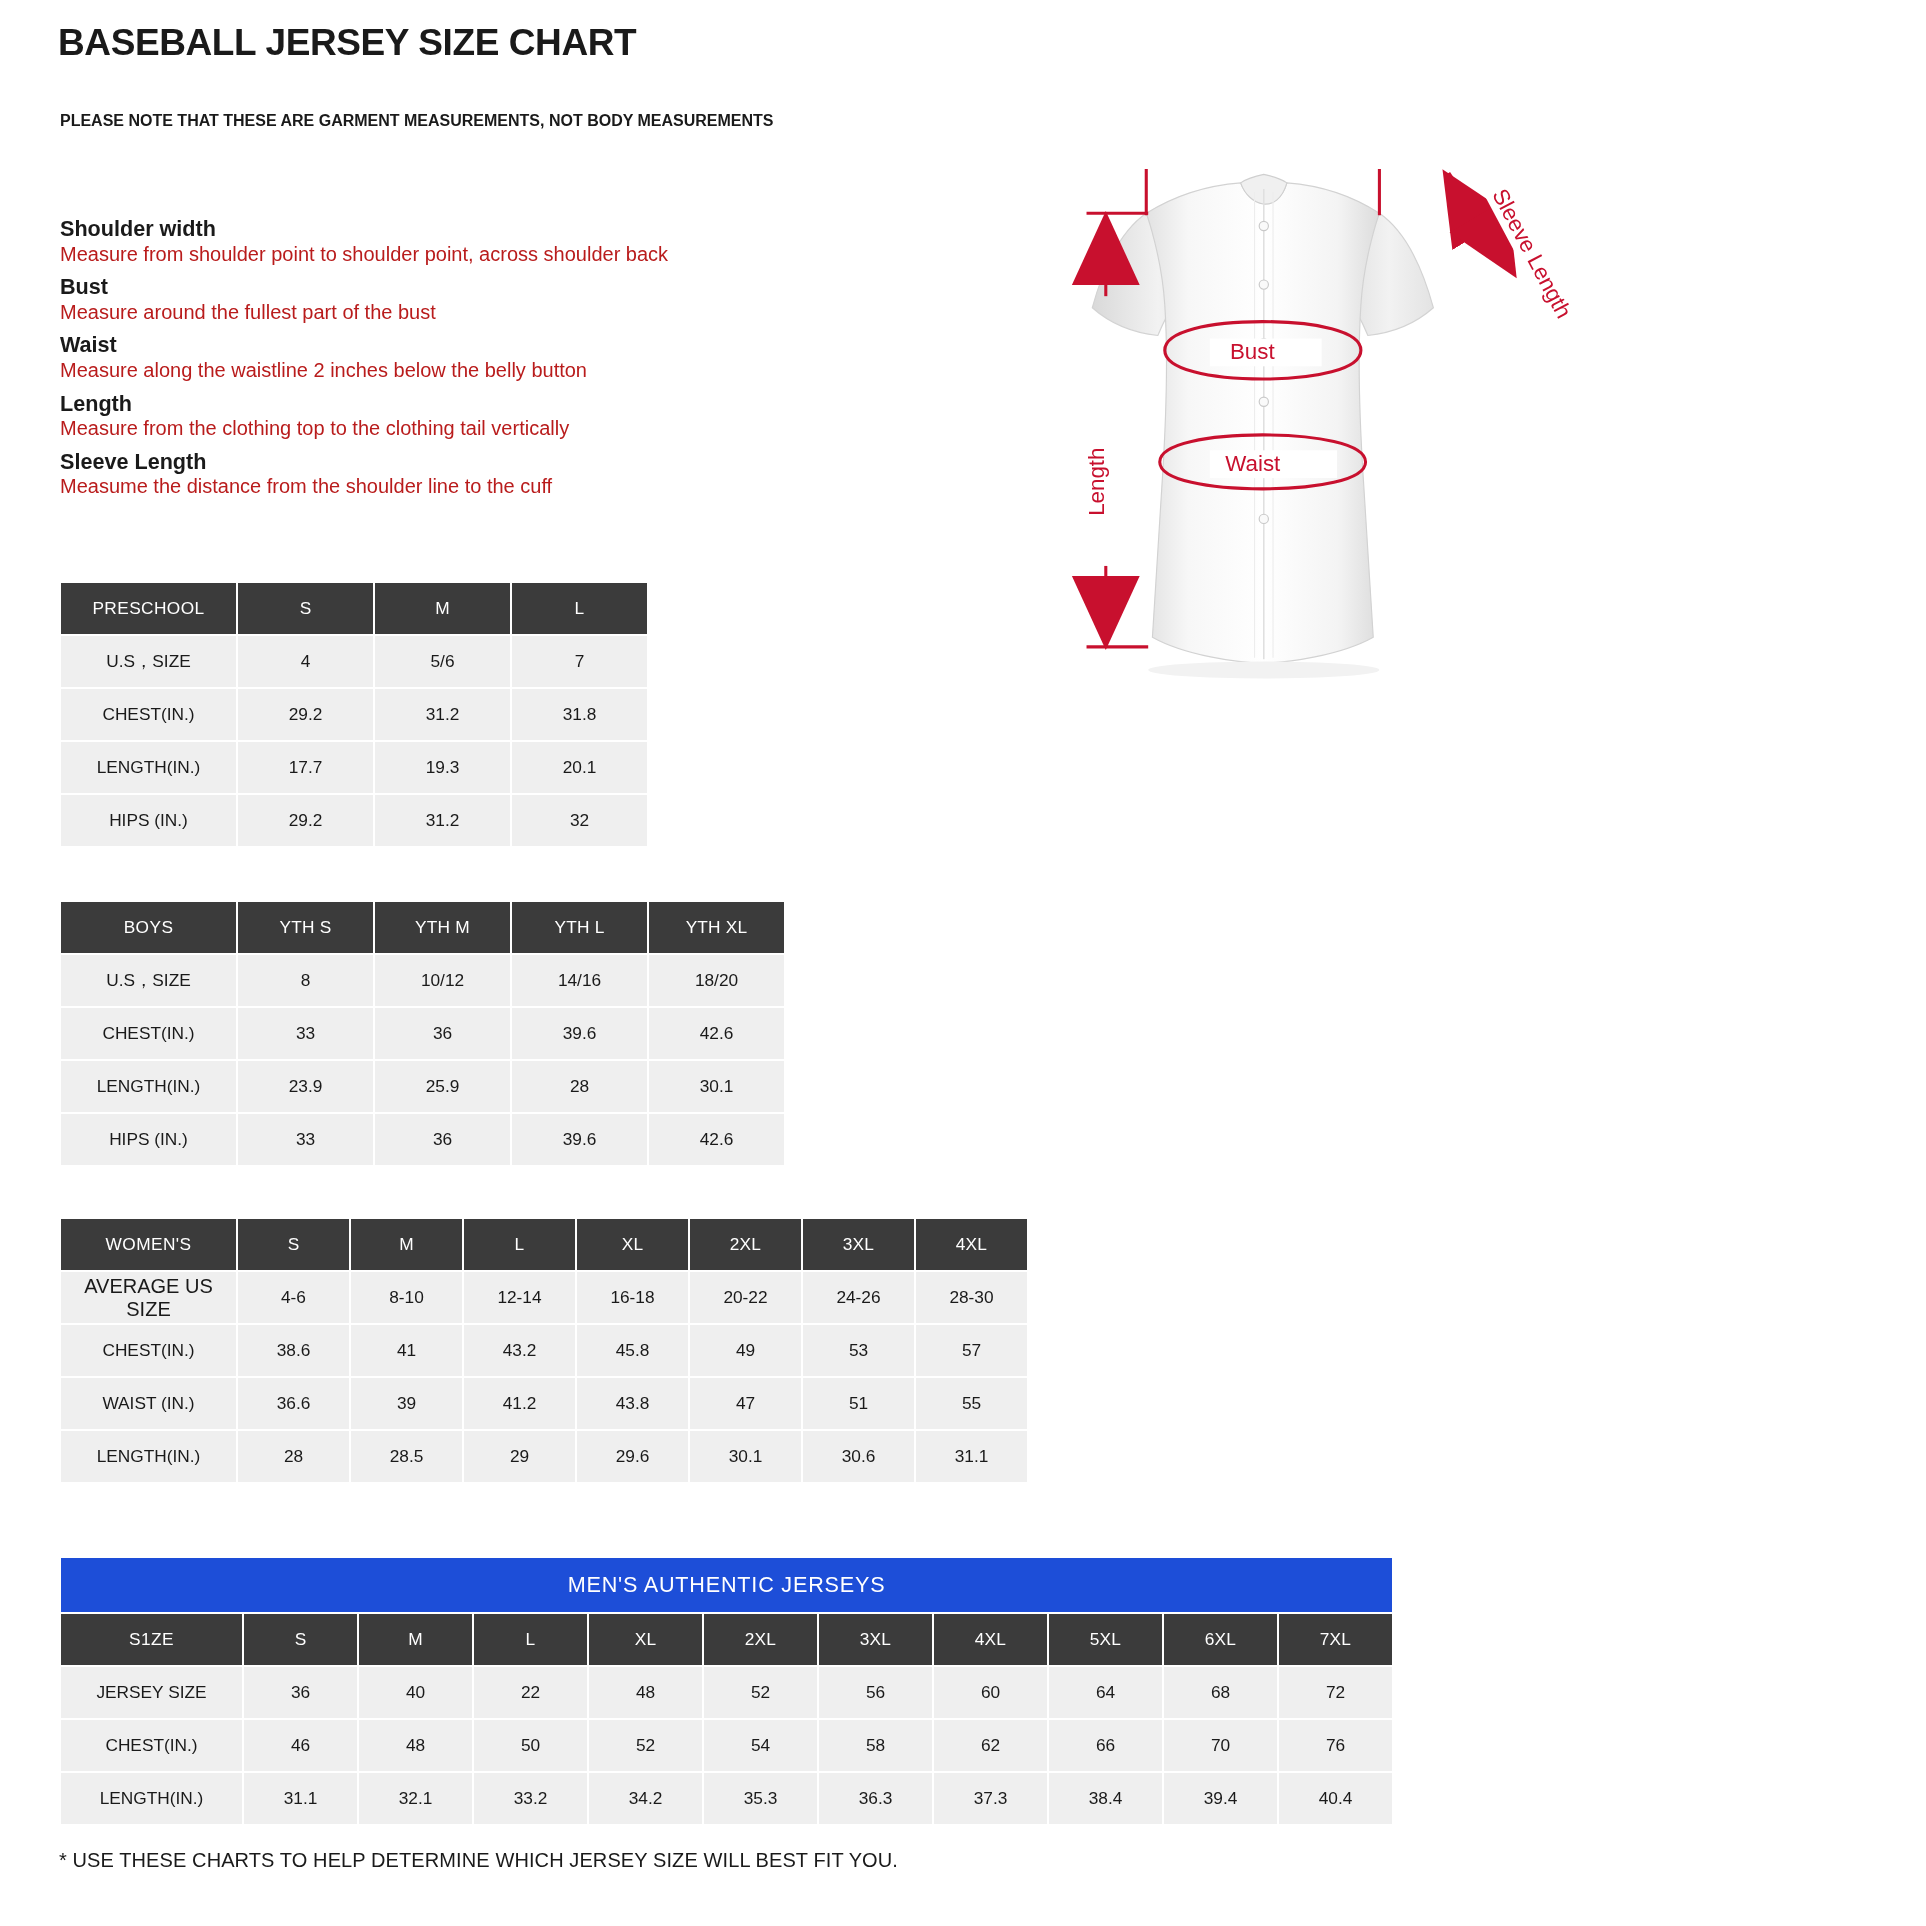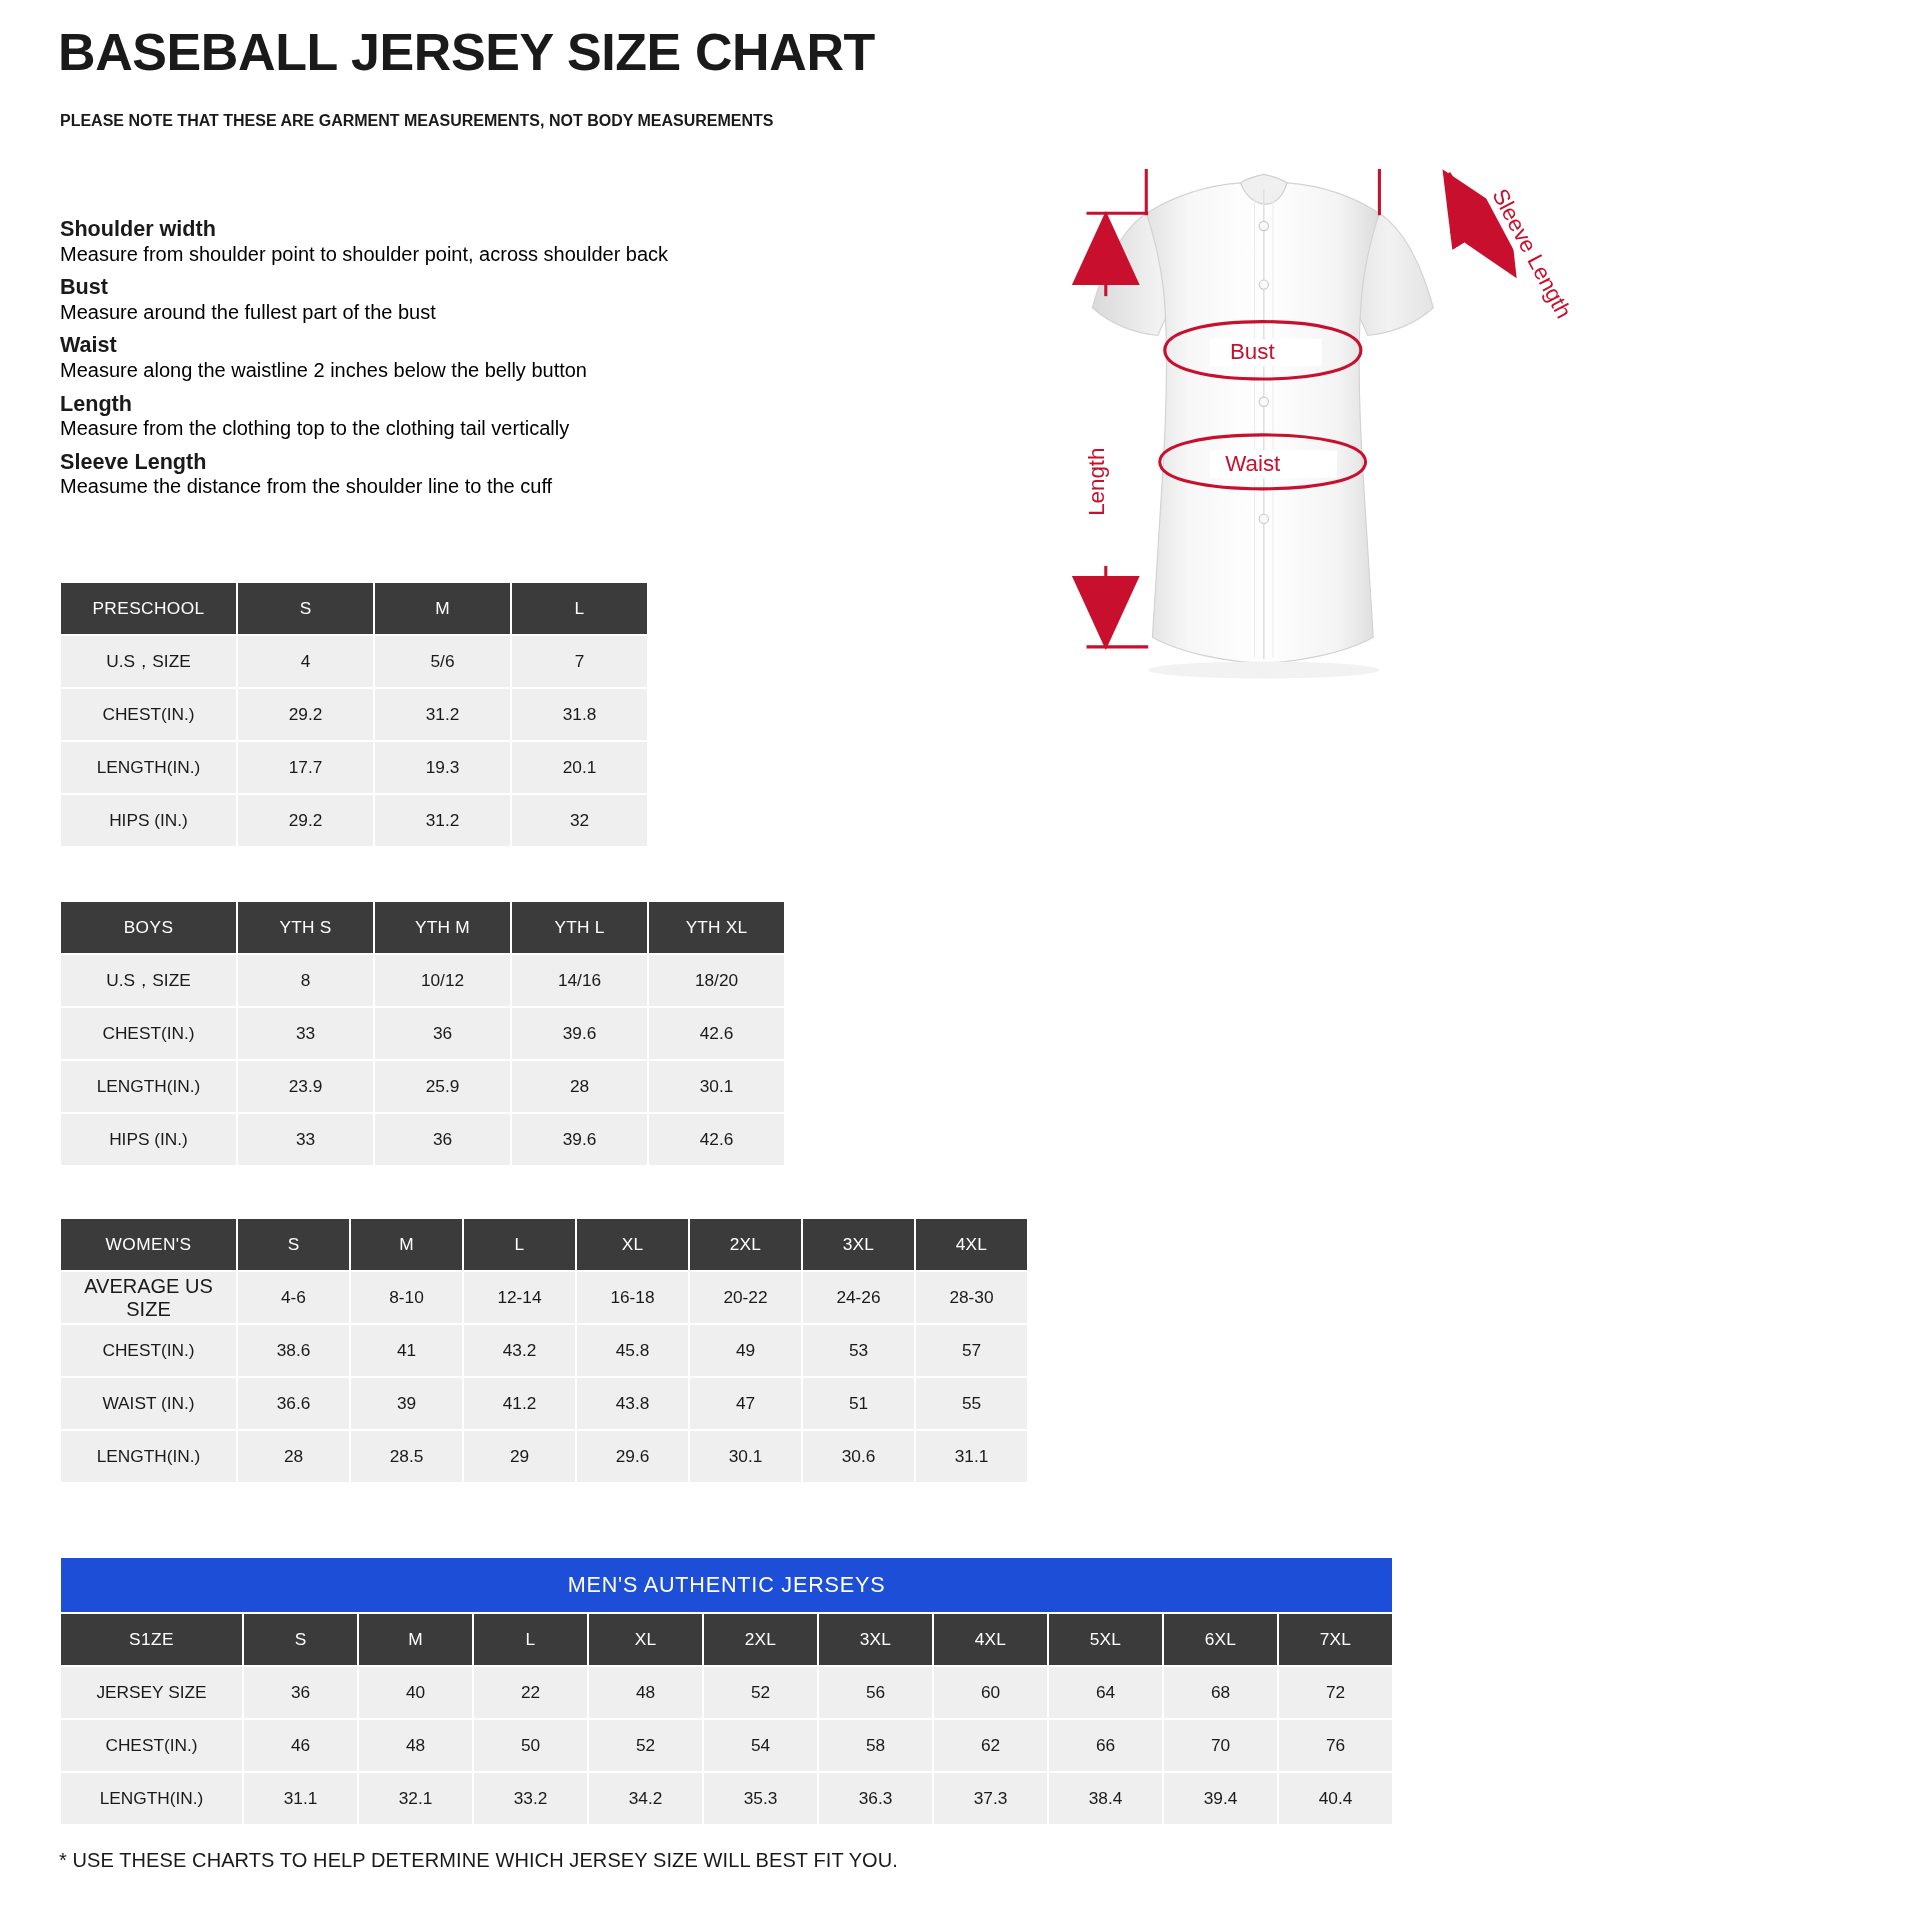--- a/index.html
+++ b/index.html
@@ -20,21 +20,21 @@
     left: 0; top: 0;
     width: 1927px;
     height: 1927px;
   }
 
   
   .title {
     position: absolute;
     left: 58px;
     top: 22.3px;
-    font-size: 52px;
+    font-size: 37px;
     font-weight: bold;
     letter-spacing: -0.4px;
     color: #1a1a1a;
     white-space: nowrap;
   }
   .subtitle {
     position: absolute;
     left: 60px;
     top: 111px;
     font-size: 16px;
@@ -53,21 +53,21 @@
   }
   .def-term {
     font-size: 21.6px;
     font-weight: bold;
     color: #1a1a1a;
     margin: 0 0 1.5px 0;
     line-height: 1.16;
   }
   .def-desc {
     font-size: 20px;
-    color: #000000;
+    color: #b91c1c;
     margin: 0 0 8.5px 0;
     line-height: 1.16;
     white-space: nowrap;
   }
 
   
   table {
     border-collapse: separate;
     border-spacing: 2.3px;
     position: absolute;

